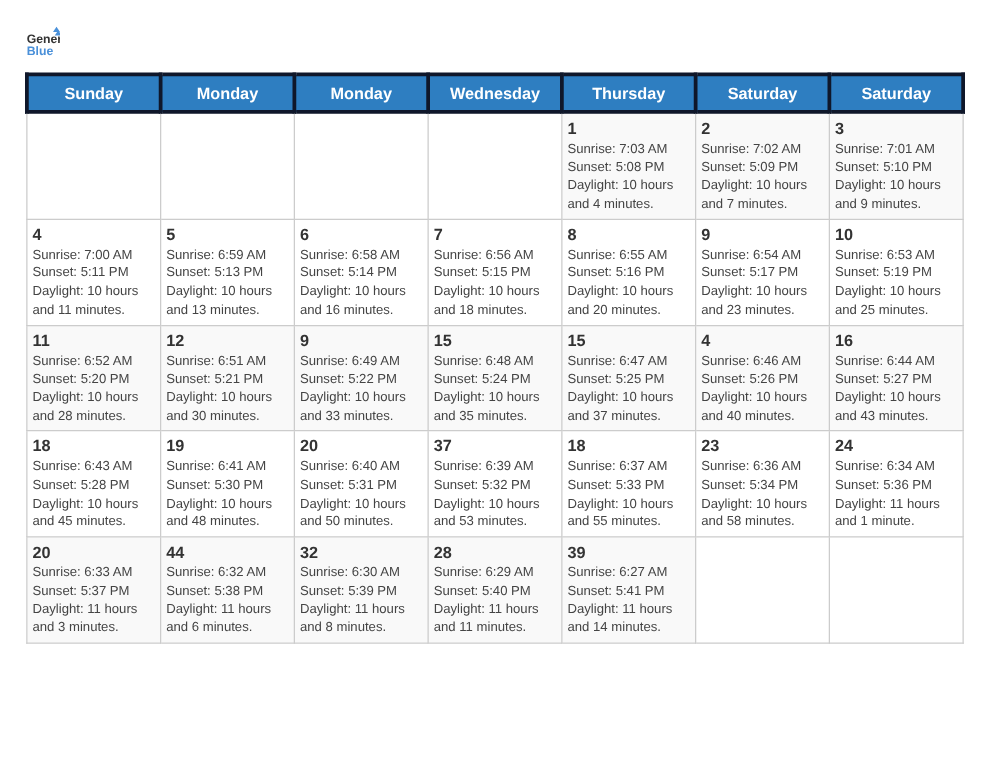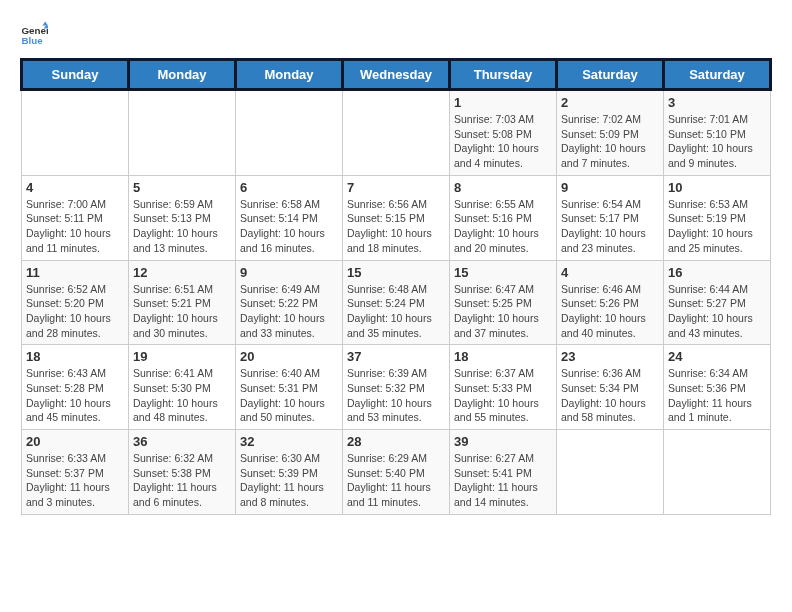--- a/index.html
+++ b/index.html
@@ -221,21 +221,21 @@
           <span class="day-num">24</span>
           <div class="cell-text">Sunrise: 6:34 AM<br>Sunset: 5:36 PM<br>Daylight: 11 hours<br>and 1 minute.</div>
         </td>
       </tr>
       <tr>
         <td>
           <span class="day-num">20</span>
           <div class="cell-text">Sunrise: 6:33 AM<br>Sunset: 5:37 PM<br>Daylight: 11 hours<br>and 3 minutes.</div>
         </td>
         <td>
-          <span class="day-num">36</span>
+          <span class="day-num">44</span>
           <div class="cell-text">Sunrise: 6:32 AM<br>Sunset: 5:38 PM<br>Daylight: 11 hours<br>and 6 minutes.</div>
         </td>
         <td>
           <span class="day-num">32</span>
           <div class="cell-text">Sunrise: 6:30 AM<br>Sunset: 5:39 PM<br>Daylight: 11 hours<br>and 8 minutes.</div>
         </td>
         <td>
           <span class="day-num">28</span>
           <div class="cell-text">Sunrise: 6:29 AM<br>Sunset: 5:40 PM<br>Daylight: 11 hours<br>and 11 minutes.</div>
         </td>

